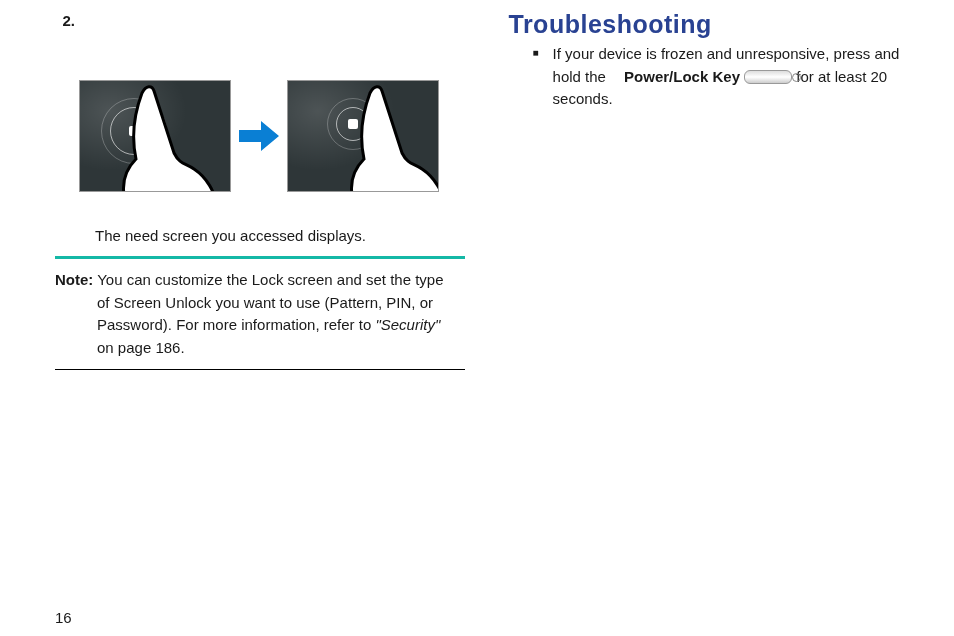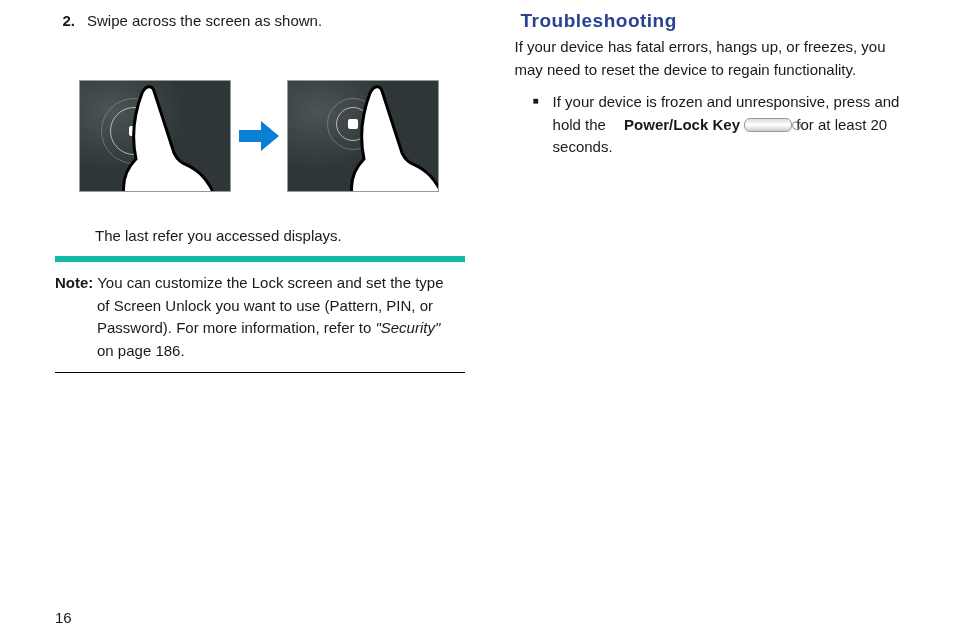--- a/index.html
+++ b/index.html
@@ -42,44 +42,44 @@
     min-width: 20px;
     text-align: right;
   }
   .step-indented {
     margin-left: 40px;
     font-size: 15px;
     margin-top: 6px;
     margin-bottom: 8px;
   }
   .note-block {
-    border-top: 6px solid #14b8a6;
+    border-top: 3px solid #14b8a6;
     border-bottom: 1px solid #000;
     padding: 10px 0 10px 0;
     font-size: 15px;
     line-height: 1.5;
     margin-top: 4px;
   }
   .note-indent {
     padding-left: 42px;
     text-indent: -42px;
     padding-right: 6px;
   }
   .note-label {
     font-weight: bold;
   }
   .note-security {
     font-style: italic;
   }
   .heading {
     color: #294292;
     font-weight: 900;
-    font-size: 19px;
+    font-size: 25px;
     letter-spacing: .5px;
-    margin: 0 0 4px 16px;
+    margin: 0 0 4px 4px;
     font-family: Arial, Helvetica, sans-serif;
   }
   .body-text {
     font-size: 15px;
     line-height: 1.5;
     margin: 0 0 10px 0;
     padding-left: 10px;
   }
   .bullet {
     display: flex;
@@ -179,21 +179,20 @@
   .hand.right { left: 60px; }
 </style>
 </head>
 <body>
 
 <div class="page">
 
   <div class="col col-left">
     <div class="step">
       <span class="step-number">2.</span>
-      <span>Swipe across the screen as shown.</span>
     </div>
 
     <div class="illus">
       <div class="screen">
         <div class="reflection"></div>
         <div class="lock-circle left">
             <div class="lock-icon"></div>
           </div>
         <svg class="hand left" width="120" height="150" viewBox="0 0 120 150">
           <path d="M22 18 C26 10 32 10 34 16 L54 78 C60 90 66 88 74 94 C86 102 96 117 96 132 L82 150 L14 150 L4 120 C2 106 6 94 16 84 C10 56 16 34 22 18 Z" fill="#fff" stroke="#000" stroke-width="3"></path>
@@ -204,34 +203,33 @@
         <div class="reflection"></div>
         <div class="lock-circle right">
             <div class="lock-icon"></div>
           </div>
         <svg class="hand right" width="120" height="150" viewBox="0 0 120 150">
           <path d="M22 18 C26 10 32 10 34 16 L54 78 C60 90 66 88 74 94 C86 102 96 117 96 132 L82 150 L14 150 L4 120 C2 106 6 94 16 84 C10 56 16 34 22 18 Z" fill="#fff" stroke="#000" stroke-width="3"></path>
         </svg>
       </div>
     </div>
 
-    <div class="step-indented">The last refer you accessed displays.</div>
+    <div class="step-indented">The need screen you accessed displays.</div>
 
     <div class="note-block">
       <div class="note-indent">
         <span class="note-label">Note:</span><span> You can customize the Lock screen and set the type of Screen Unlock you want to use (Pattern, PIN, or Password). For more information, refer to </span><span class="note-security">"Security"</span><span>  on page 186.</span>
       </div>
     </div>
 
     <div class="page-number">16</div>
   </div>
 
   <div class="col col-right">
     <div class="heading">Troubleshooting</div>
-    <p class="body-text">If your device has fatal errors, hangs up, or freezes, you may need to reset the device to regain functionality.</p>
     <div class="bullet">
       <span class="bullet-marker">■</span>
       <span>
         <span>If your device is frozen and unresponsive, press and hold the </span><span class="power-lock">Power/Lock Key</span>
         <span class="key-graphic"></span><span>  for at least 20 seconds.</span>
       </span>
     </div>
   </div>
 </div>
 

